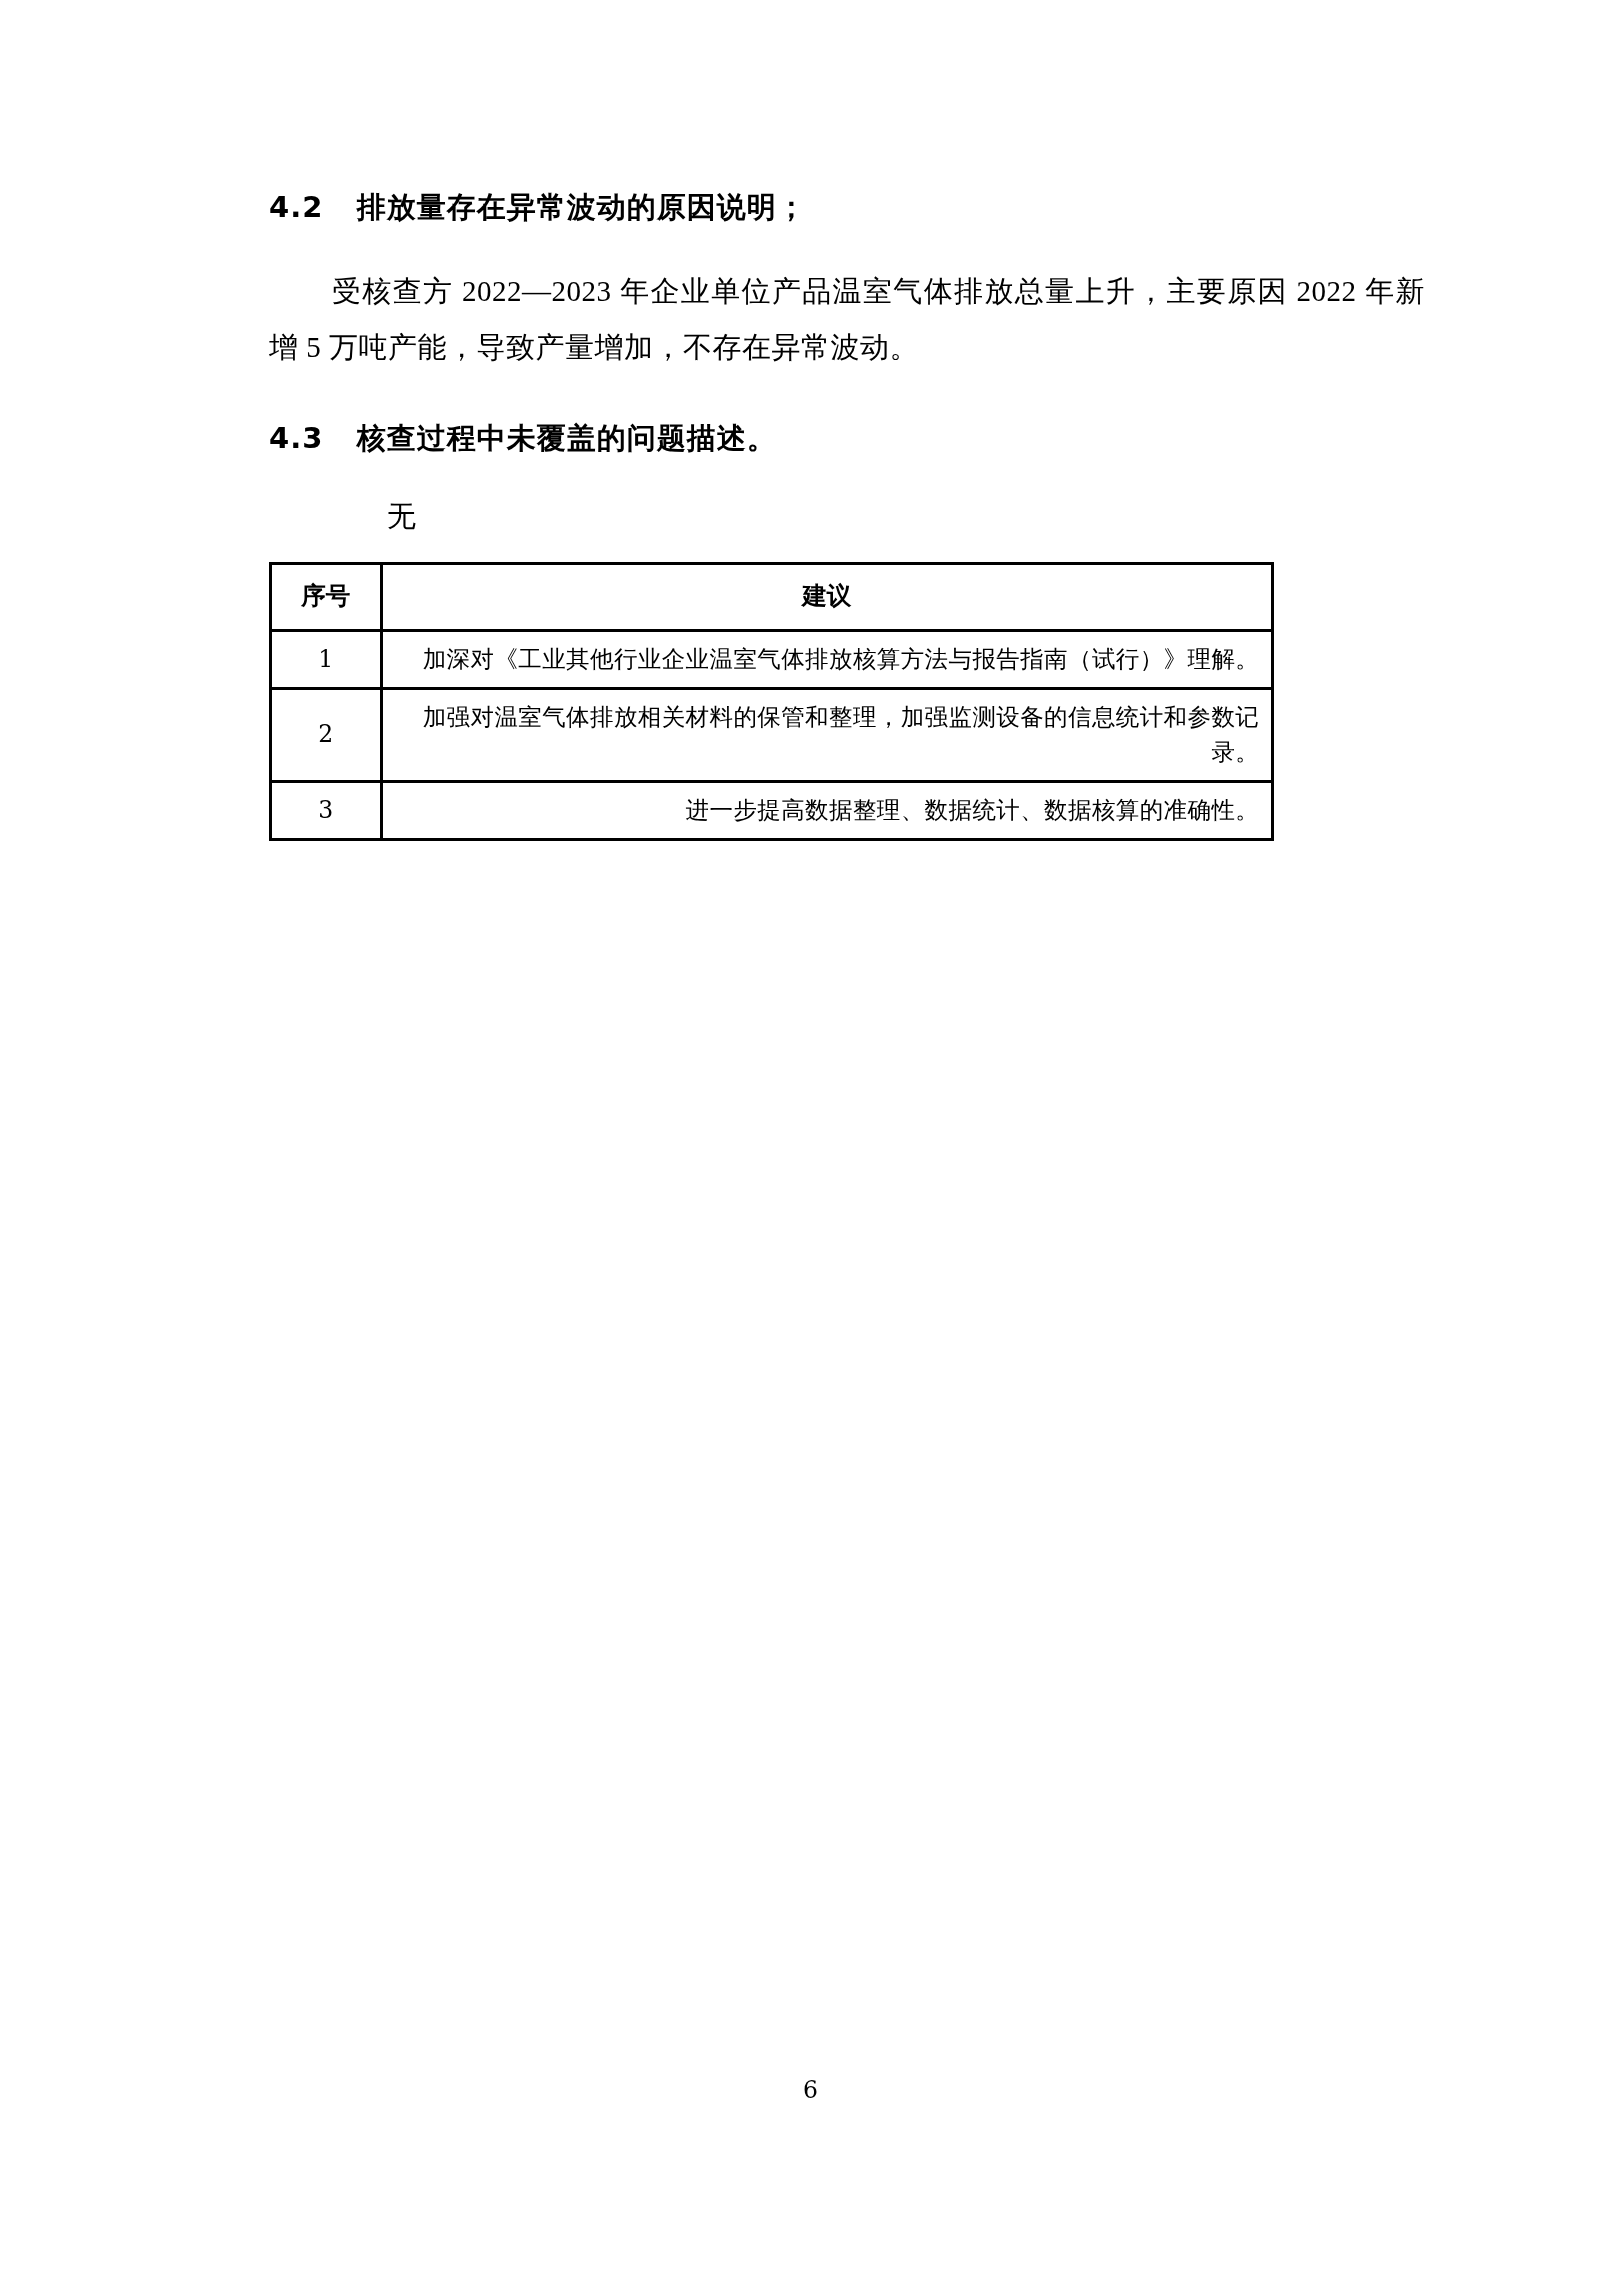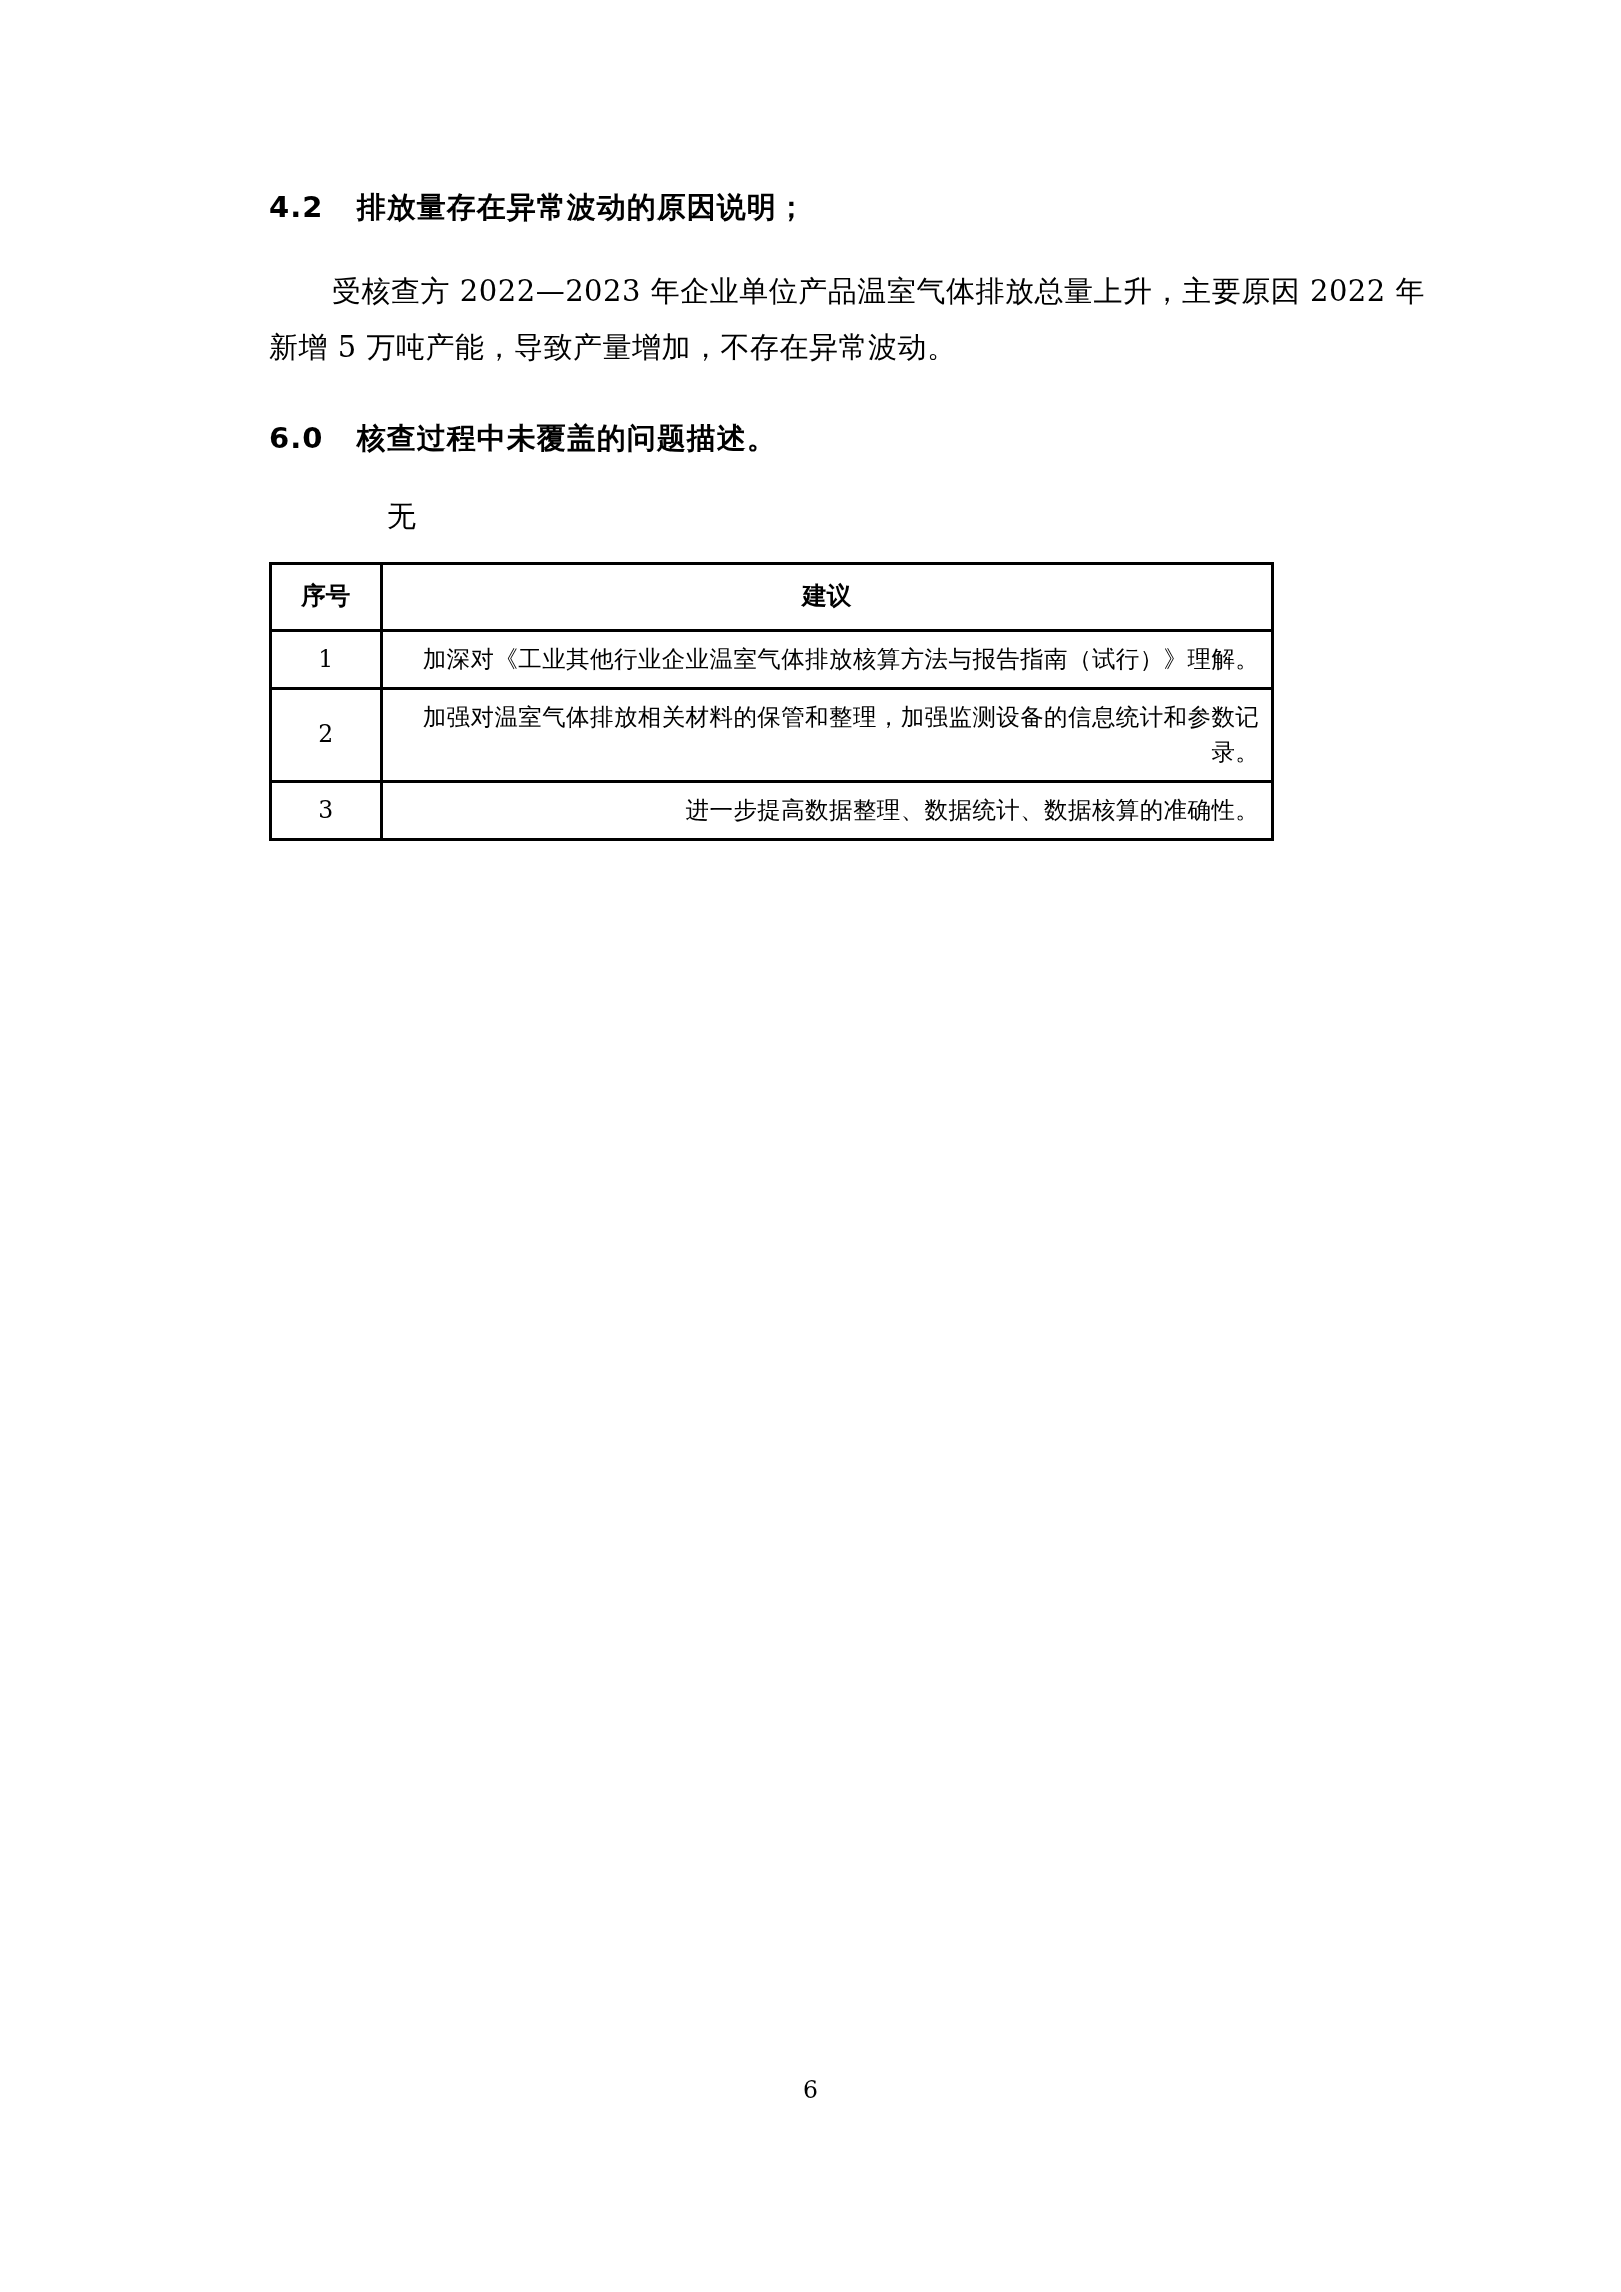--- a/index.html
+++ b/index.html
@@ -34,21 +34,21 @@
   .heading-42 { margin-top: 39px; }
   .heading-43 { margin-top: 41px; margin-bottom: 29px; }
   .heading-44 { margin-top: 55px; margin-bottom: 39px; }
   .para {
     font-size: 29px;
     line-height: 1.95;
     text-align: justify;
     margin: 0 0 11.8px 0;
     letter-spacing: 0.5px;
   }
-  .para-indent { text-indent: 63px; }
+  .para-indent { text-indent: 63px; font-family: Liberation Serif, serif; }
   .para-none {
     font-size: 29px;
     line-height: 1.9;
     margin: 0 0 17.6px 0;
     padding-left: 118px;
   }
   table.rec-table {
     border-collapse: collapse;
     width: 1005px;
     margin-top: 7.8px;
@@ -89,21 +89,21 @@
 
   <h2 class="heading heading-42">
     <span>4.2</span>
     &nbsp;
     <span>排放量存在异常波动的原因说明；</span>
   </h2>
 
   <p class="para para-indent">受核查方 2022—2023 年企业单位产品温室气体排放总量上升，主要原因 2022 年新增 5 万吨产能，导致产量增加，不存在异常波动。</p>
 
   <h2 class="heading heading-43">
-    <span>6.0</span>
+    <span>4.3</span>
     &nbsp;
     <span>核查过程中未覆盖的问题描述。</span>
   </h2>
 
   <p class="para-none">无</p>
 
 
   <table class="rec-table">
     <thead>
       <tr>

